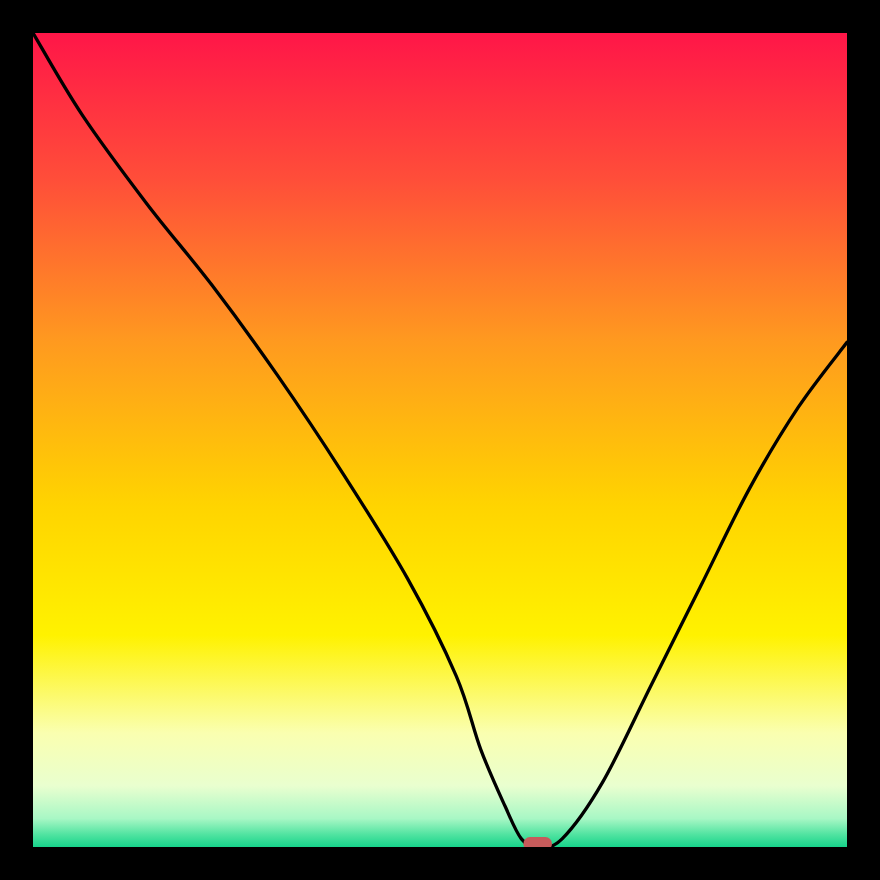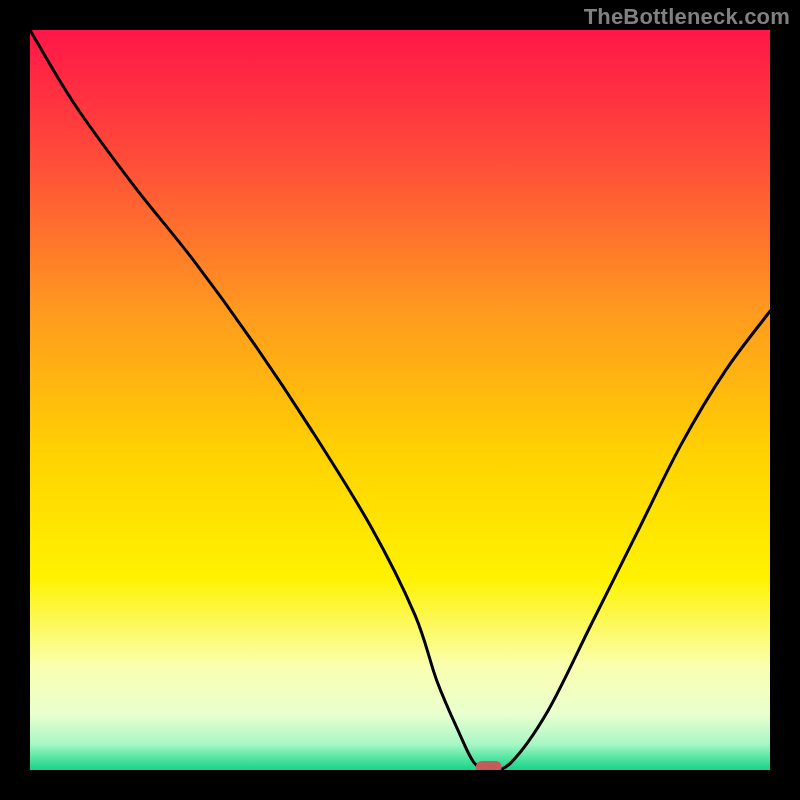--- a/index.html
+++ b/index.html
@@ -32,21 +32,20 @@
     top: 30px;
     width: 740px;
     height: 740px;
     display: block;
   }
 </style>
 </head>
 <body>
 
 <div class="frame">
-  <div class="attribution">TheBottleneck.com</div>
 
   <svg class="plot" viewBox="0 0 740 740" preserveAspectRatio="none">
     <defs>
       <linearGradient id="bg-grad" x1="0" y1="0" x2="0" y2="1">
           <stop offset="0%" stop-color="#ff1648"></stop>
           <stop offset="18%" stop-color="#ff4e39"></stop>
           <stop offset="38%" stop-color="#ff9a1f"></stop>
           <stop offset="57.99999999999999%" stop-color="#ffd400"></stop>
           <stop offset="74%" stop-color="#fff200"></stop>
           <stop offset="86%" stop-color="#faffb0"></stop>

